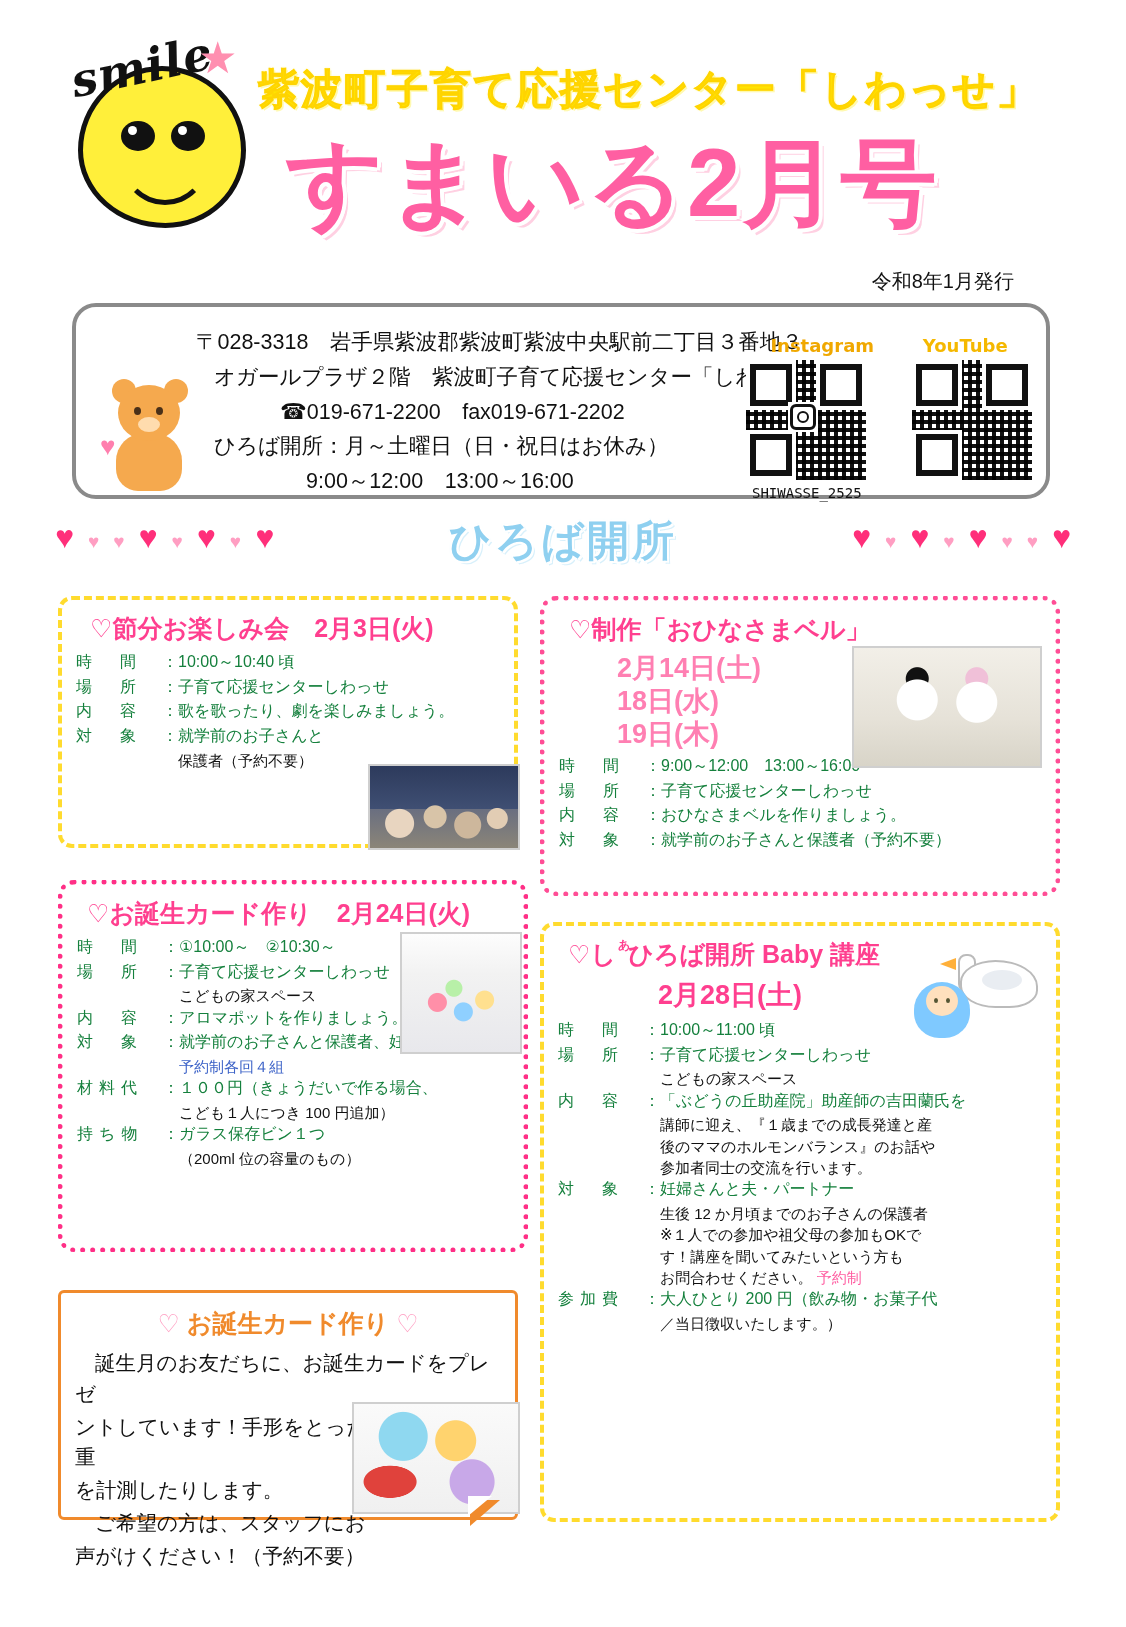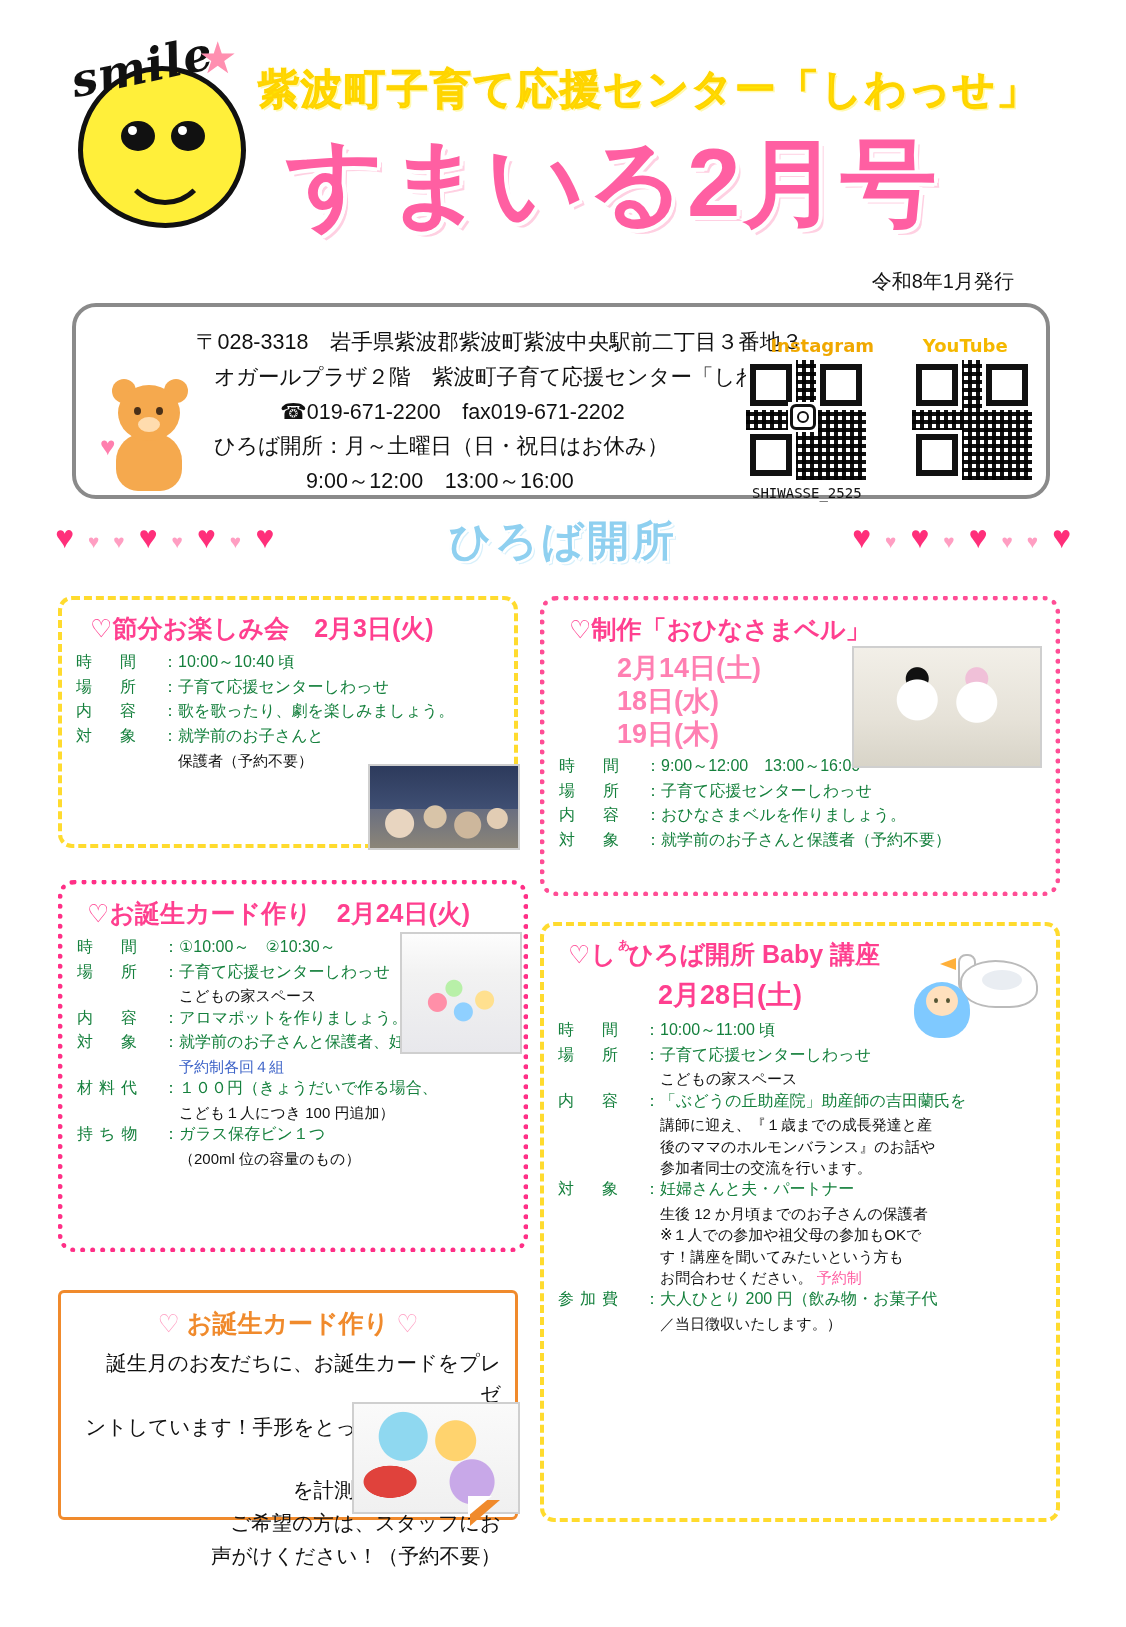--- a/index.html
+++ b/index.html
@@ -481,21 +481,21 @@
     font-weight: bold;
     color: #f08a2c;
     margin: 4px 0 8px 0;
   }
   .bday-title .h { color: #ff9ec2; }
   .bday-text {
     font-size: 20.5px;
     line-height: 1.5;
     color: #111;
   }
-  .bday-text p { margin: 0 0 2px 0; text-align: right; }
+  .bday-text p { margin: 0 0 2px 0; }
   .indent { text-indent: 20px; }
   #photo5 { left: 352px; top: 1402px; width: 164px; height: 108px; }
   #photo5 .ph-inner {
     background:
       radial-gradient(ellipse at 22% 72%, #e0423c 0 26px, transparent 27px),
       radial-gradient(circle at 30% 30%, #8fd8f0 0 24px, transparent 25px),
       radial-gradient(circle at 62% 34%, #ffd36e 0 20px, transparent 21px),
       radial-gradient(circle at 72% 72%, #c8a8e8 0 22px, transparent 23px),
       linear-gradient(180deg, #fafafa 0%, #f0f0f0 100%);
   }

